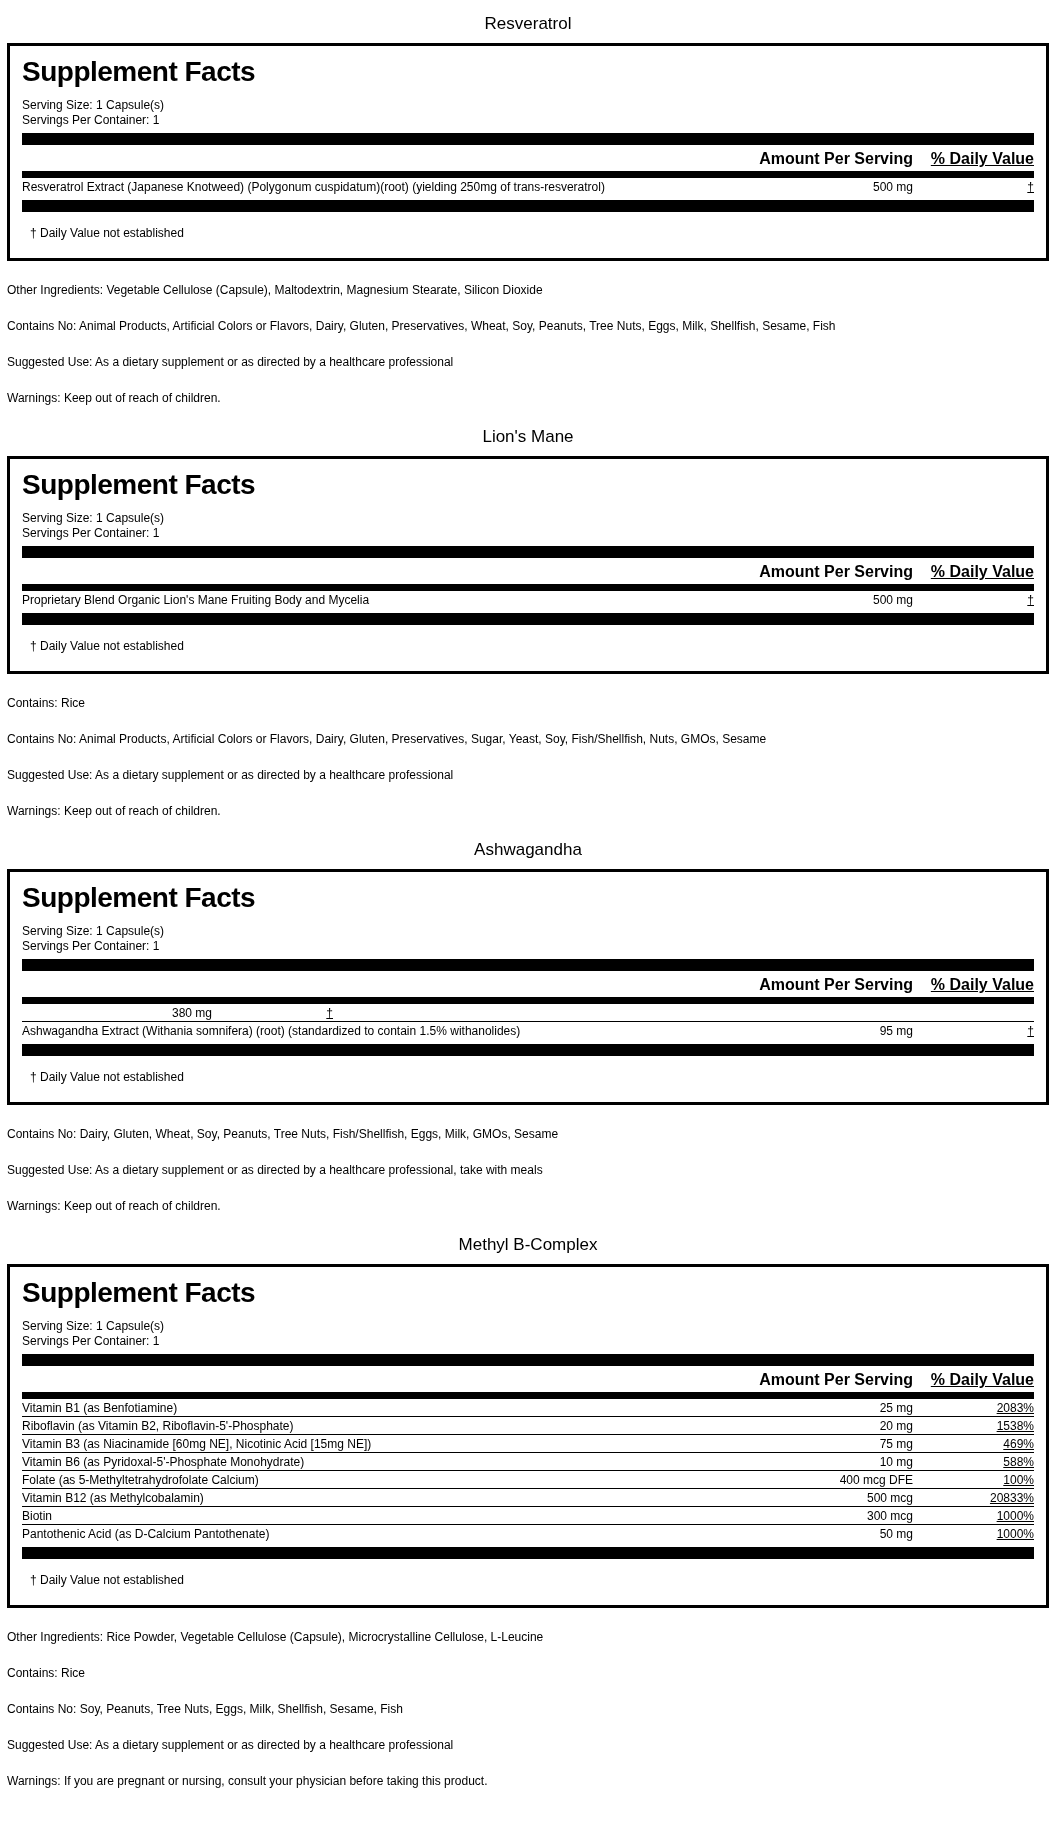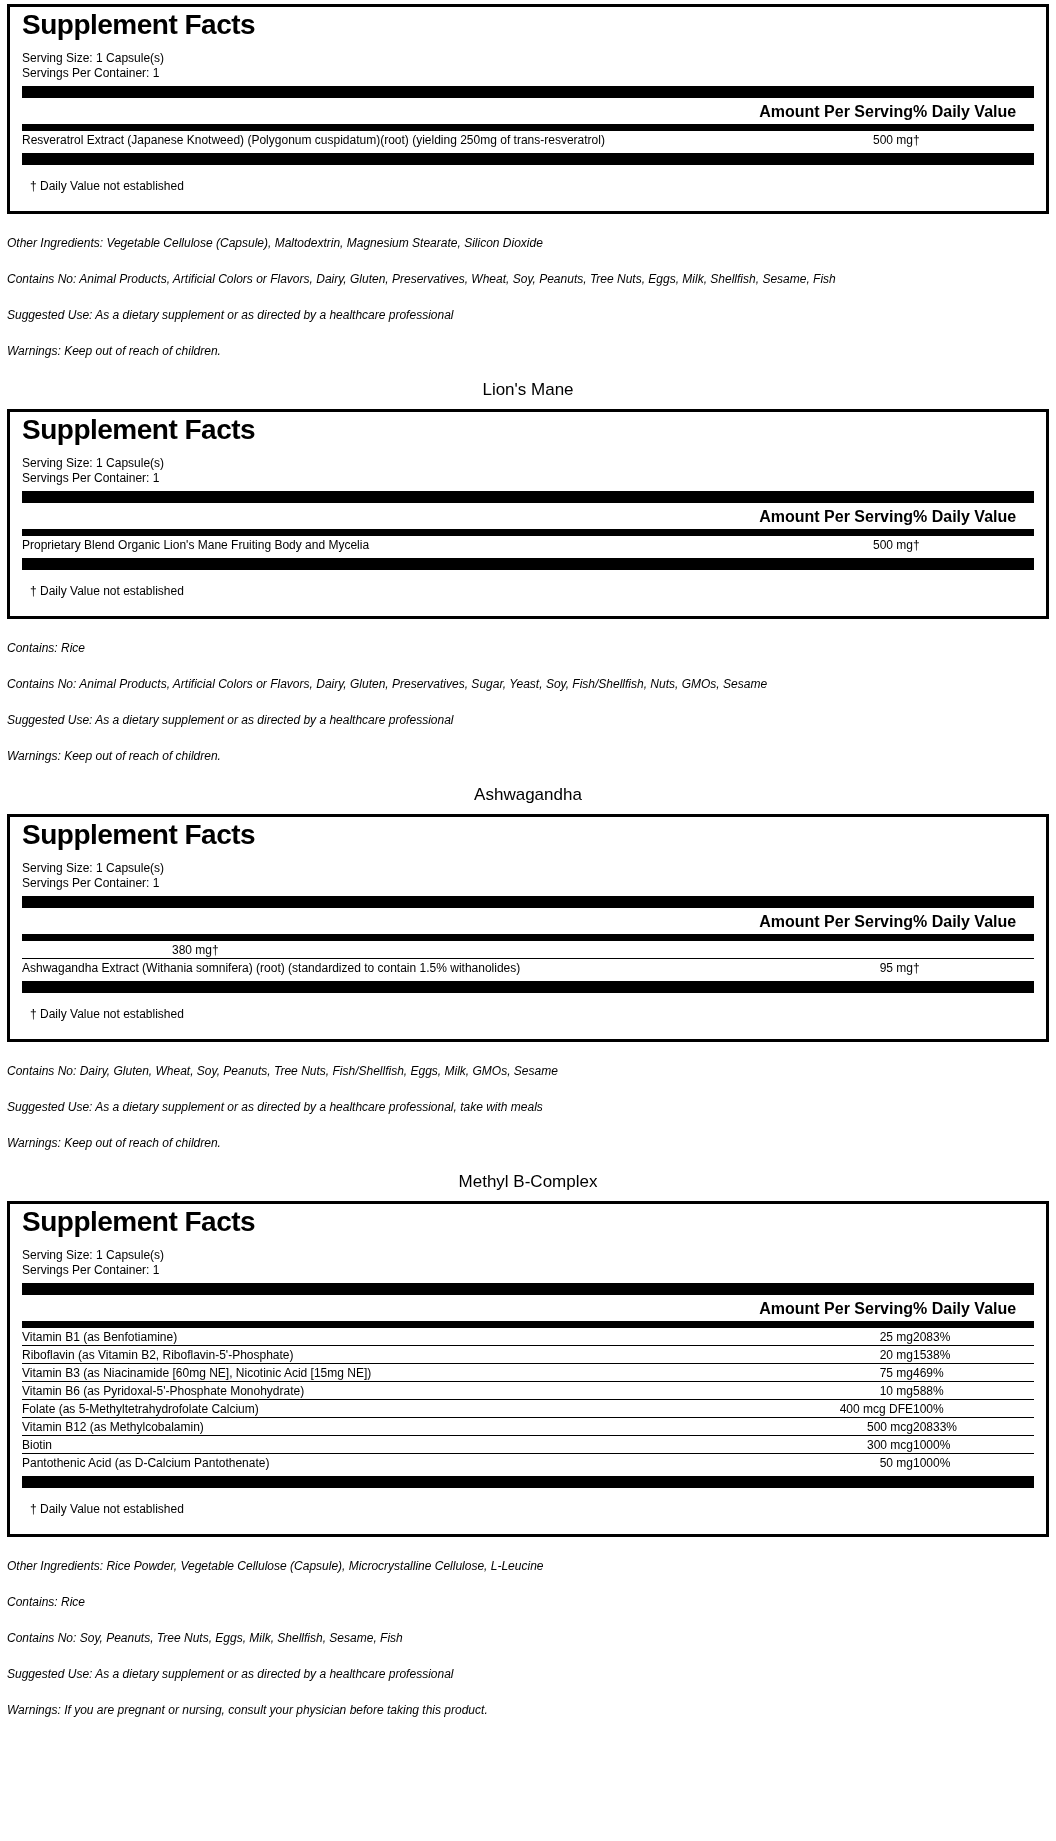--- a/index.html
+++ b/index.html
@@ -11,21 +11,21 @@
   }
   .panel { width: 1056px; }
   .panel-title {
     text-align: center;
     font-size: 17px;
     margin: 10px 0 9px 0;
   }
   .sf-box {
     border: 3px solid #000;
     margin: 0 7px;
-    padding: 0 12px 0 12px;
+    padding: 8px 12px 0 12px;
     background: #fff;
   }
   .sf-heading {
     font-size: 28px;
     font-weight: 700;
     letter-spacing: -0.5px;
     margin: 2px 0 10px 0;
   }
   .sf-serving {
     font-size: 12px;
@@ -49,37 +49,38 @@
   }
   .sf-row {
     display: flex;
     font-size: 12px;
     padding: 2px 0 1px 0;
     border-bottom: 1.5px solid #000;
   }
   .sf-rows .sf-row:last-child { border-bottom: none; }
   .name-col { flex: 1; text-align: left; }
   .amount-col { width: 190px; text-align: right; }
-  .dv-col { width: 121px; text-align: left; }
+  .dv-col { width: 121px; text-align: right; text-decoration: underline; }
   .footnote {
     font-size: 12px;
     margin: 14px 0 0 8px;
     padding-bottom: 18px;
   }
-  .notes { margin: 0 7px; font-style: italic; }
+  .notes { margin: 0 7px; }
   .note-line {
     font-size: 12px;
     margin: 22px 0;
     line-height: 14px;
   }
 </style>
 </head>
 <body>
 
 <section class="panel">
+  <div class="panel-title">Resveratrol</div>
   <div class="sf-box">
     <div class="sf-heading">Supplement Facts</div>
     <div class="sf-serving">Serving Size: 1 Capsule(s)</div>
     <div class="sf-serving">Servings Per Container: 1</div>
     <div class="bar-thick"></div>
     <div class="sf-colhead">
       <div class="name-col"></div>
       <div class="amount-col">Amount Per Serving</div>
       <div class="dv-col">% Daily Value</div>
     </div>

